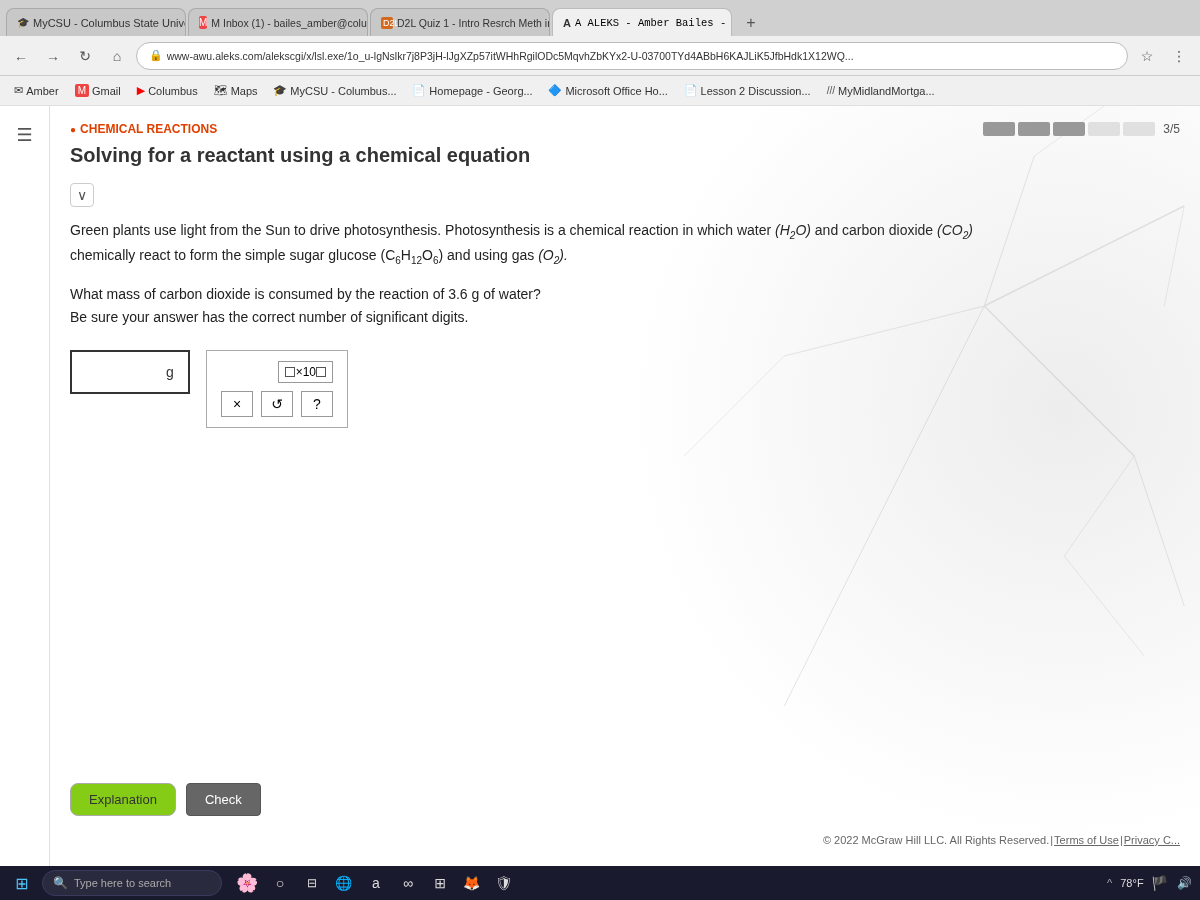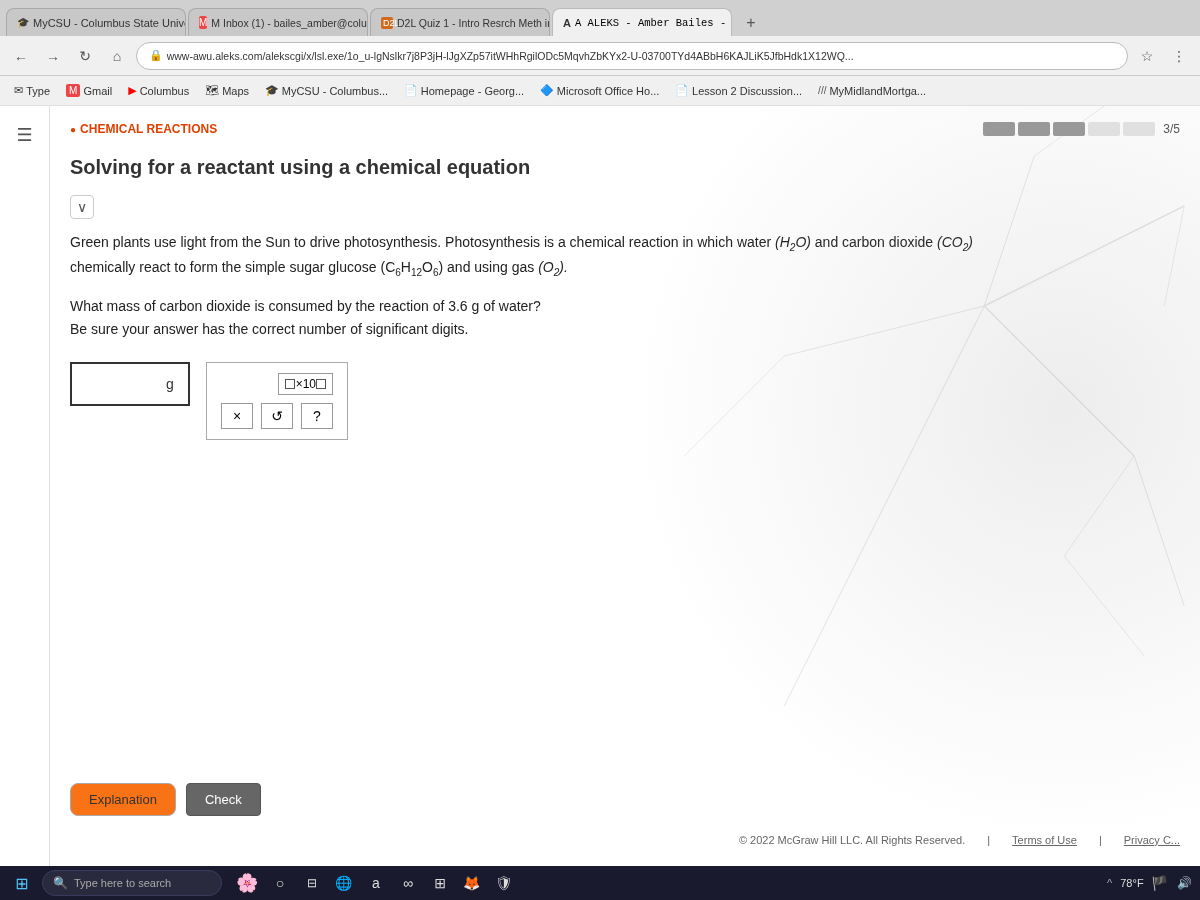--- a/index.html
+++ b/index.html
@@ -29,21 +29,21 @@
     
     .aleks-sidebar { width: 50px; background: white; border-right: 1px solid #e0e0e0; display: flex; flex-direction: column; align-items: center; padding: 10px 0; }
     .sidebar-menu-icon { font-size: 18px; cursor: pointer; color: #555; padding: 8px; }
 
     
     .content-area { flex: 1; padding: 16px 20px; overflow-y: auto; position: relative; }
 
     
     .bg-overlay { position: absolute; right: 0; top: 0; width: 60%; height: 100%; opacity: 0.15; background: radial-gradient(circle at 80% 40%, #888 0%, transparent 60%); pointer-events: none; }
 
-    .section-label { color: #e04000; font-size: 12px; font-weight: bold; margin-bottom: 20px; display: flex; align-items: center; gap: 4px; }
+    .section-label { color: #e04000; font-size: 12px; font-weight: bold; margin-bottom: 8px; display: flex; align-items: center; gap: 4px; }
     .section-label::before { content: "●"; color: #e04000; font-size: 10px; }
 
     .page-title { font-size: 20px; font-weight: bold; color: #333; margin-bottom: 16px; }
 
     .progress-bar-container { position: absolute; right: 20px; top: 16px; display: flex; align-items: center; gap: 4px; }
     .progress-segments { display: flex; gap: 3px; }
     .progress-segment { width: 32px; height: 14px; background: #ccc; border-radius: 2px; }
     .progress-segment.active { background: #999; }
     .progress-label { font-size: 12px; color: #555; margin-left: 4px; }
 
@@ -56,25 +56,25 @@
     .answer-input-group { display: flex; align-items: center; gap: 6px; border: 2px solid #333; padding: 4px 8px; min-width: 120px; height: 44px; }
     .answer-input { border: none; outline: none; font-size: 18px; width: 80px; }
     .answer-unit { font-size: 14px; color: #333; }
 
     .math-tools { background: white; border: 1px solid #aaa; padding: 10px 14px; display: flex; flex-direction: column; gap: 8px; }
     .math-tool-row { display: flex; align-items: center; gap: 8px; justify-content: flex-end; }
     .math-btn { border: 1px solid #999; background: white; padding: 4px 8px; cursor: pointer; font-size: 14px; min-width: 32px; }
 
     
     .bottom-buttons { position: absolute; bottom: 50px; left: 20px; display: flex; gap: 10px; }
-    .btn-explanation { background: #f97316; border: 1px solid #aaa; padding: 8px 18px; font-size: 13px; cursor: pointer; border-radius: 8px; color: #333; }
+    .btn-explanation { background: #84cc16; border: 1px solid #aaa; padding: 8px 18px; font-size: 13px; cursor: pointer; border-radius: 8px; color: #333; }
     .btn-check { background: #666; border: 1px solid #555; padding: 8px 18px; font-size: 13px; cursor: pointer; border-radius: 4px; color: white; }
 
     
-    .footer { position: absolute; bottom: 20px; right: 20px; font-size: 11px; color: #666; display: flex; gap: 22px; }
+    .footer { position: absolute; bottom: 20px; right: 20px; font-size: 11px; color: #666; display: flex; gap: 1px; }
     .footer a { color: #666; text-decoration: underline; cursor: pointer; }
 
     
     .taskbar { position: absolute; bottom: 0; left: 0; right: 0; height: 34px; background: #1a1a2e; display: flex; align-items: center; padding: 0 8px; gap: 6px; z-index: 100; }
     .taskbar-start { width: 28px; height: 28px; display: flex; align-items: center; justify-content: center; cursor: pointer; }
     .taskbar-search { display: flex; align-items: center; background: #2a2a3e; border: 1px solid #3a3a5e; border-radius: 14px; padding: 2px 10px; gap: 6px; width: 180px; height: 26px; cursor: pointer; }
     .taskbar-search-text { font-size: 11px; color: #aaa; }
     .taskbar-items { display: flex; align-items: center; gap: 4px; margin-left: 6px; }
     .taskbar-item { width: 28px; height: 28px; display: flex; align-items: center; justify-content: center; cursor: pointer; border-radius: 4px; }
     .taskbar-right { margin-left: auto; display: flex; align-items: center; gap: 8px; }
@@ -119,21 +119,21 @@
     <span style="color:#555;margin-right:4px;font-size:11px;">🔒</span>
     <span class="url-text">www-awu.aleks.com/alekscgi/x/lsl.exe/1o_u-lgNslkr7j8P3jH-lJgXZp57itWHhRgilODc5MqvhZbKYx2-U-03700TYd4ABbH6KAJLiK5JfbHdk1X12WQ...</span>
   </div>
   <button class="nav-btn">☆</button>
   <button class="nav-btn">⋮</button>
 </div>
 
 <div class="bookmarks-bar">
   <div class="bookmark-item">
     <span class="bookmark-icon">✉</span>
-    <span>Type</span>
+    <span>Amber</span>
   </div>
   <div class="bookmark-item">
     <span class="bookmark-icon" style="font-size:10px;background:#e44;color:white;padding:1px 3px;border-radius:2px;">M</span>
     <span>Gmail</span>
   </div>
   <div class="bookmark-item">
     <span class="bookmark-icon" style="color:#ff0000;">▶</span>
     <span>Columbus</span>
   </div>
   <div class="bookmark-item">

